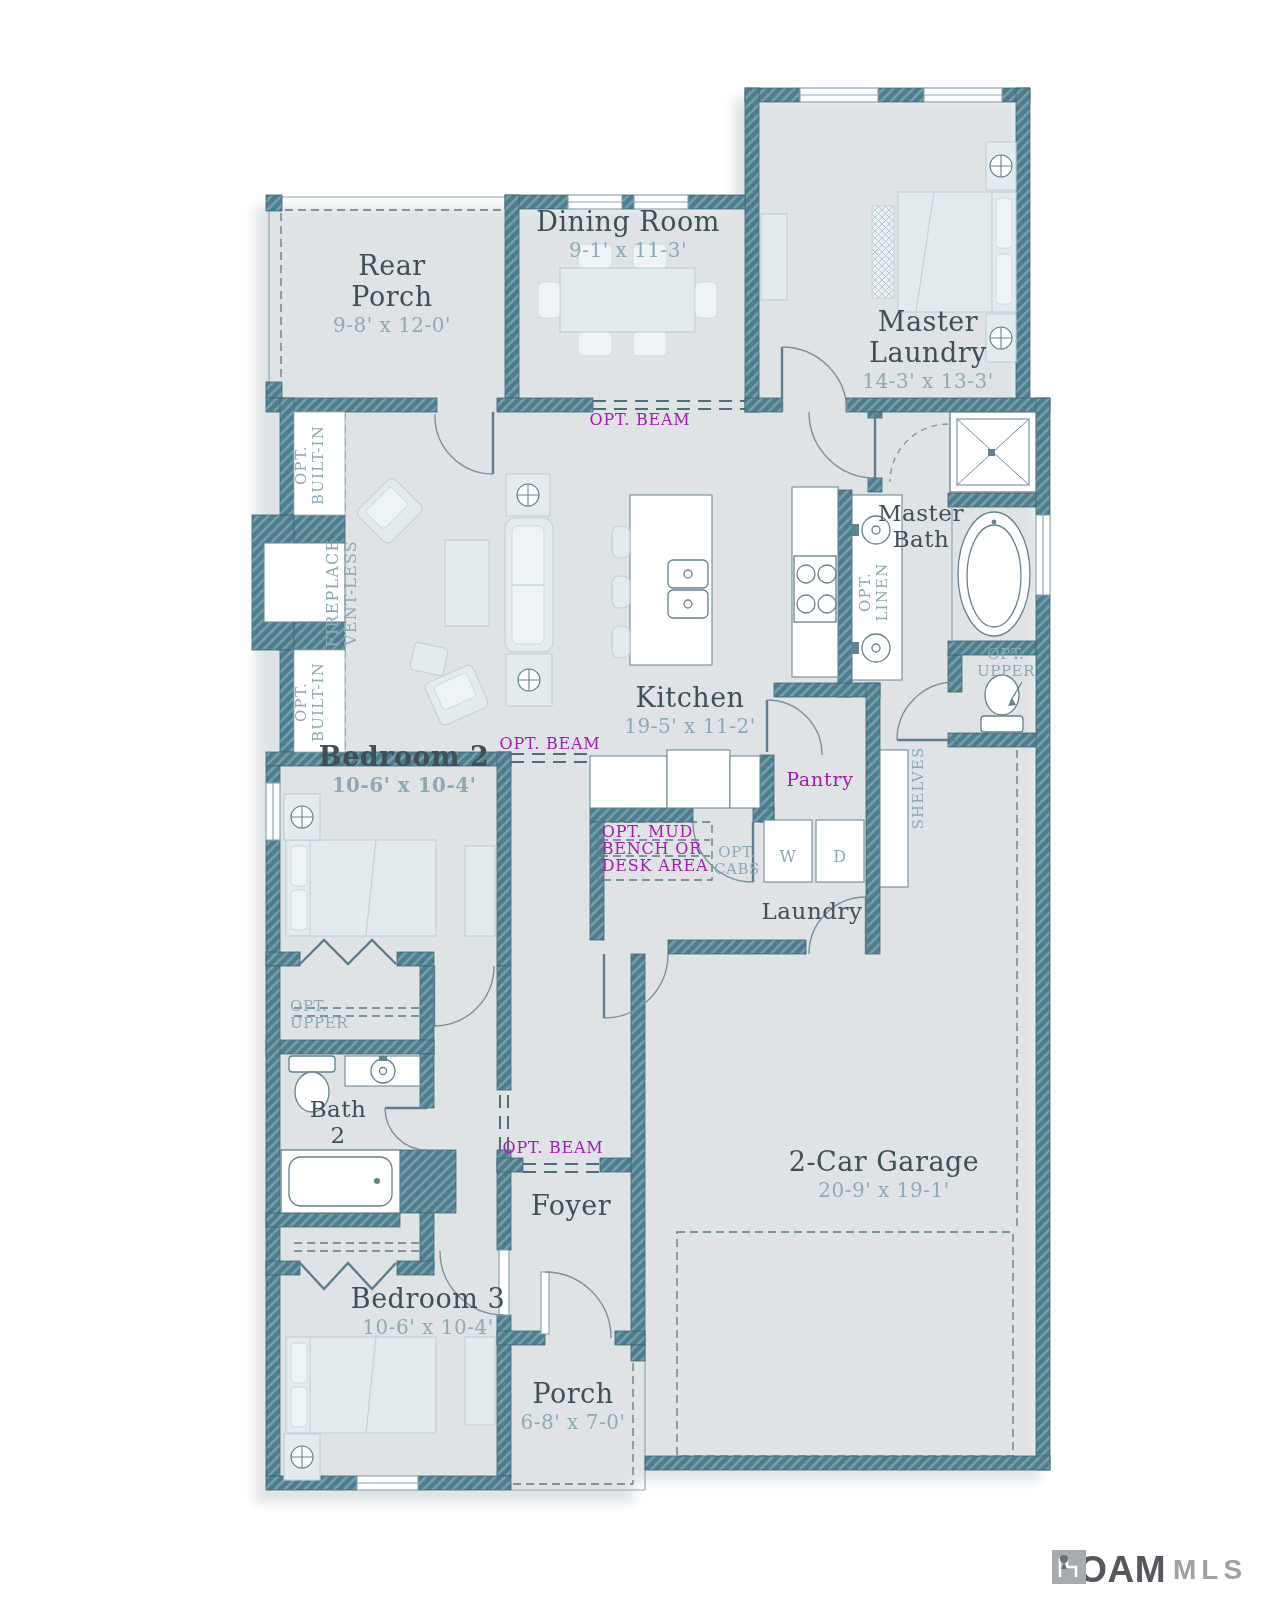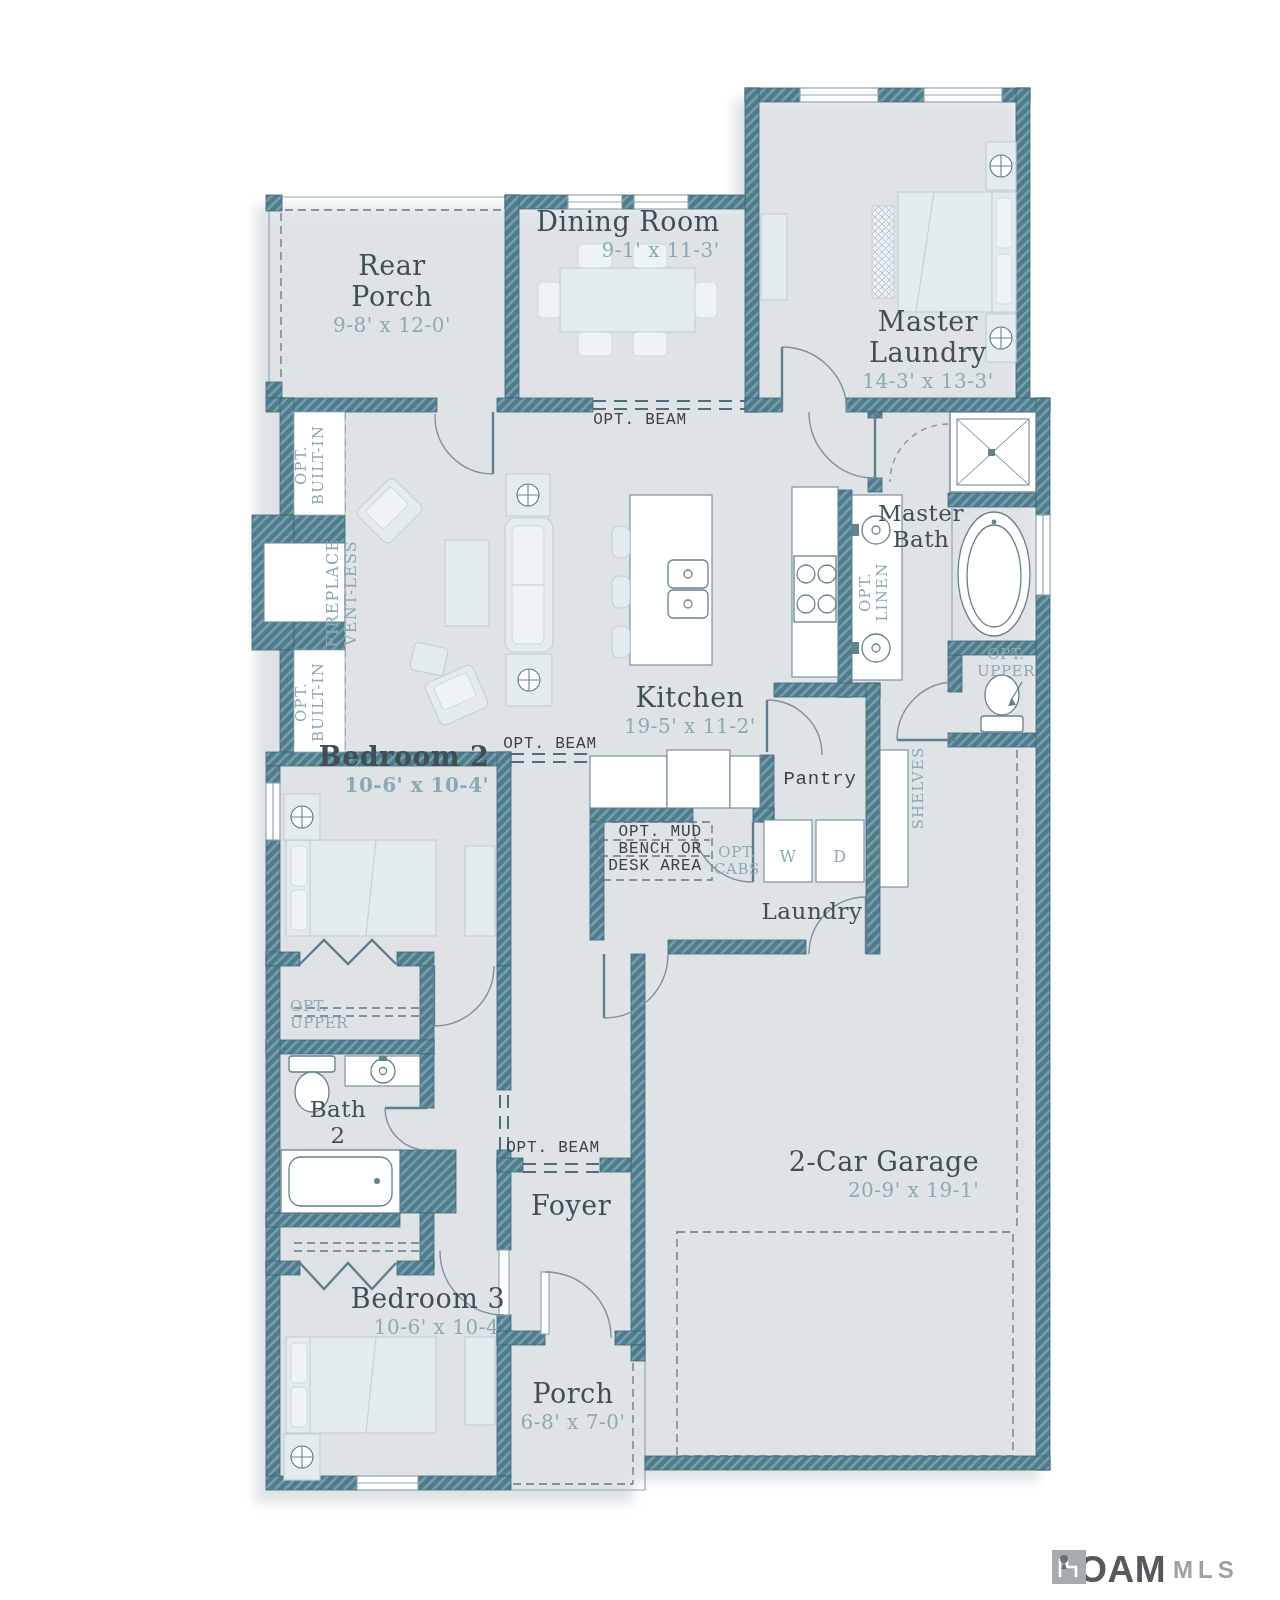--- a/index.html
+++ b/index.html
@@ -16,34 +16,34 @@
   .dash{stroke:#5d7a87;stroke-width:1.3;fill:none;stroke-dasharray:8 5;}
   .beam{stroke:#4f6d7a;stroke-width:2;fill:none;stroke-dasharray:13 8;}
   .arc{stroke:#7b929e;stroke-width:1.4;fill:none;}
   .leaf{stroke:#5f7d8a;stroke-width:2.4;fill:none;}
   .darc{stroke:#7b929e;stroke-width:1.3;fill:none;stroke-dasharray:6 5;}
 
   .lbl{position:absolute;transform:translateX(-50%);text-align:center;white-space:nowrap;
        color:#3e4f57;line-height:1.15;}
   .lbl .nm{display:block;font-size:27px;letter-spacing:.5px;}
   .lbl .nm-sm{display:block;font-size:23px;letter-spacing:.5px;}
-  .lbl .dim{display:block;font-size:20px;color:#8caab5;margin-top:2px;letter-spacing:.5px;text-align:right;}
-  .annot{position:absolute;transform:translateX(-50%);text-align:right;white-space:nowrap;
-         color:#404040;font-size:16px;letter-spacing:.8px;line-height:1.05;font-family:Liberation Mono, monospace;}
+  .lbl .dim{display:block;font-size:20px;color:#8caab5;margin-top:2px;letter-spacing:.5px;}
+  .annot{position:absolute;transform:translateX(-50%);text-align:left;white-space:nowrap;
+         color:#a21caf;font-size:16px;letter-spacing:.8px;line-height:1.05;}
   .annot-sm{position:absolute;transform:translateX(-50%);text-align:center;white-space:nowrap;
          color:#8caab5;font-size:15px;letter-spacing:.6px;line-height:1.12;}
   .annot-left{position:absolute;text-align:left;white-space:nowrap;color:#8caab5;
          font-size:15px;letter-spacing:.6px;line-height:1.12;}
   .vlbl{position:absolute;transform:translate(-50%,-50%) rotate(-90deg);text-align:center;
         white-space:nowrap;color:#8caab5;font-size:15px;letter-spacing:1.2px;line-height:1.15;}
   .vlbl span{display:block;}
   .logo{position:absolute;left:1051px;top:1549px;display:flex;align-items:center;gap:5px;
         font-family:"Liberation Sans","DejaVu Sans",sans-serif;}
   .logo .brand{font-size:37px;font-weight:800;color:#55595d;letter-spacing:.5px;}
-  .logo .suffix{font-size:24px;font-weight:600;color:#9ca1a5;letter-spacing:5px;margin-left:2px;}
+  .logo .suffix{font-size:28px;font-weight:600;color:#9ca1a5;letter-spacing:5px;margin-left:2px;}
 </style>
 </head>
 <body>
 
 <div class="canvas">
 
 <svg width="1280" height="1600" viewBox="0 0 1280 1600">
   <defs>
     <pattern id="hatch" width="7" height="7" patternUnits="userSpaceOnUse" patternTransform="rotate(45)">
       <rect width="7" height="7" fill="#4f7c8c"></rect>

